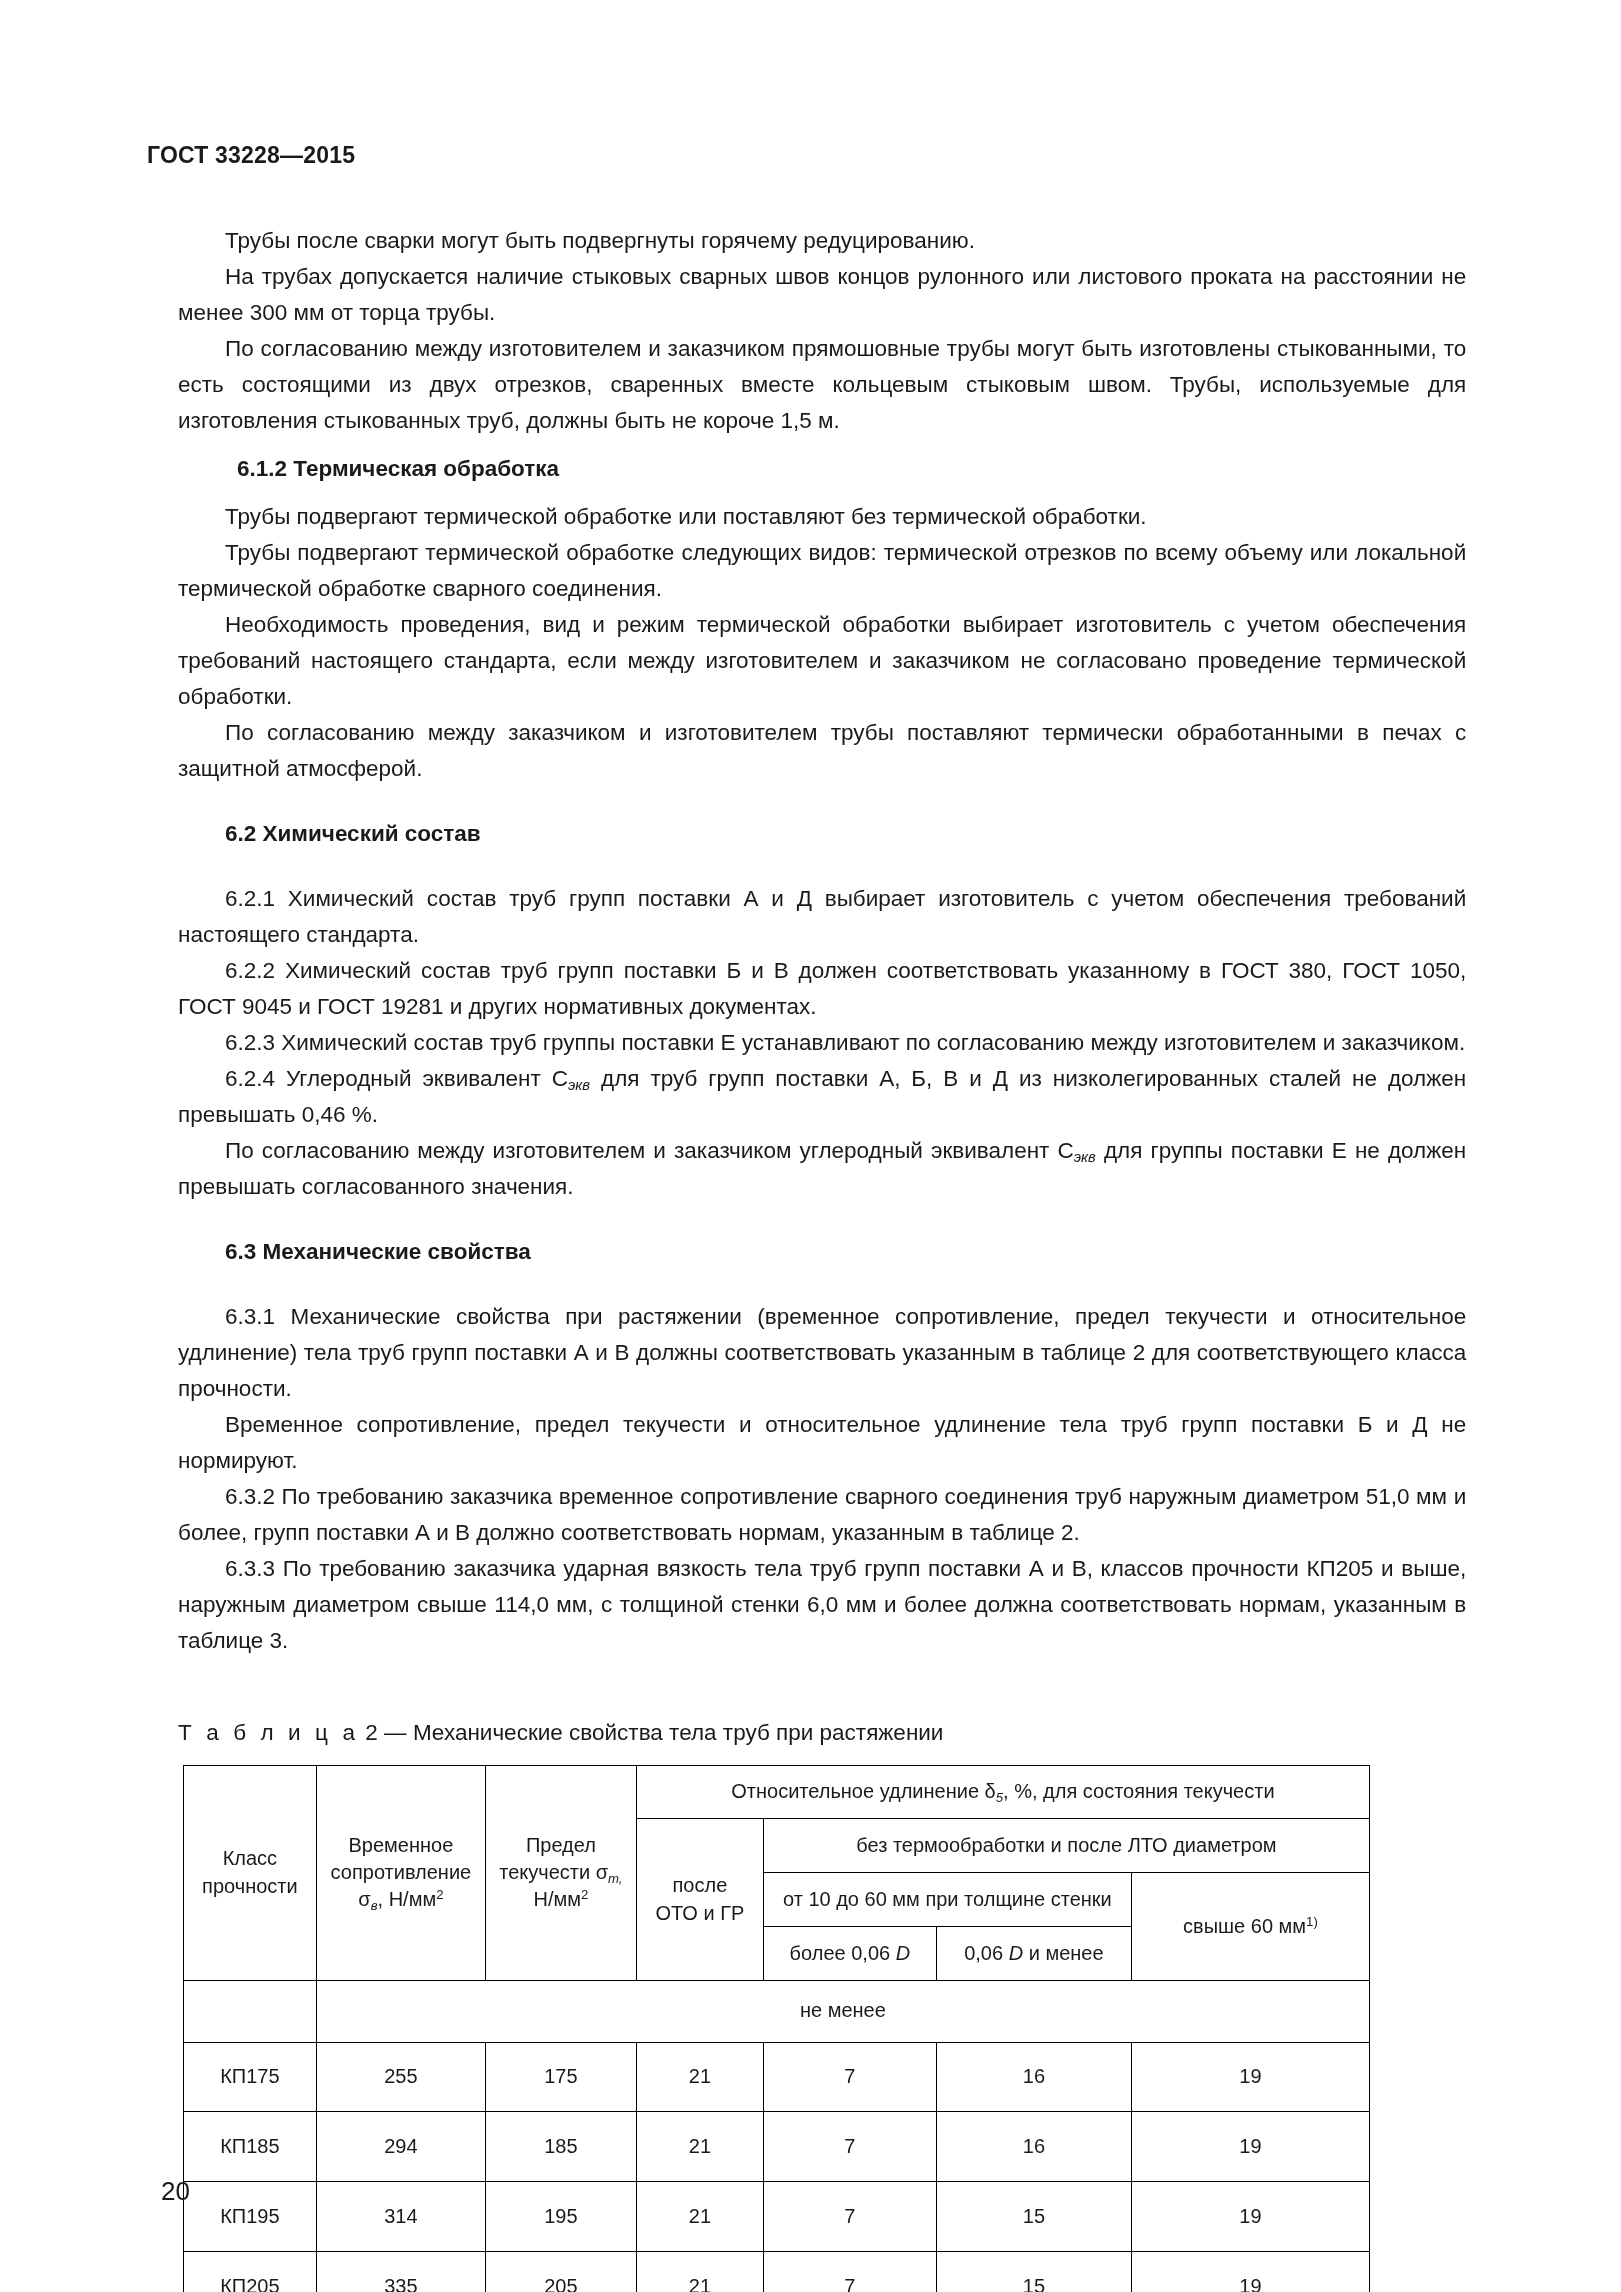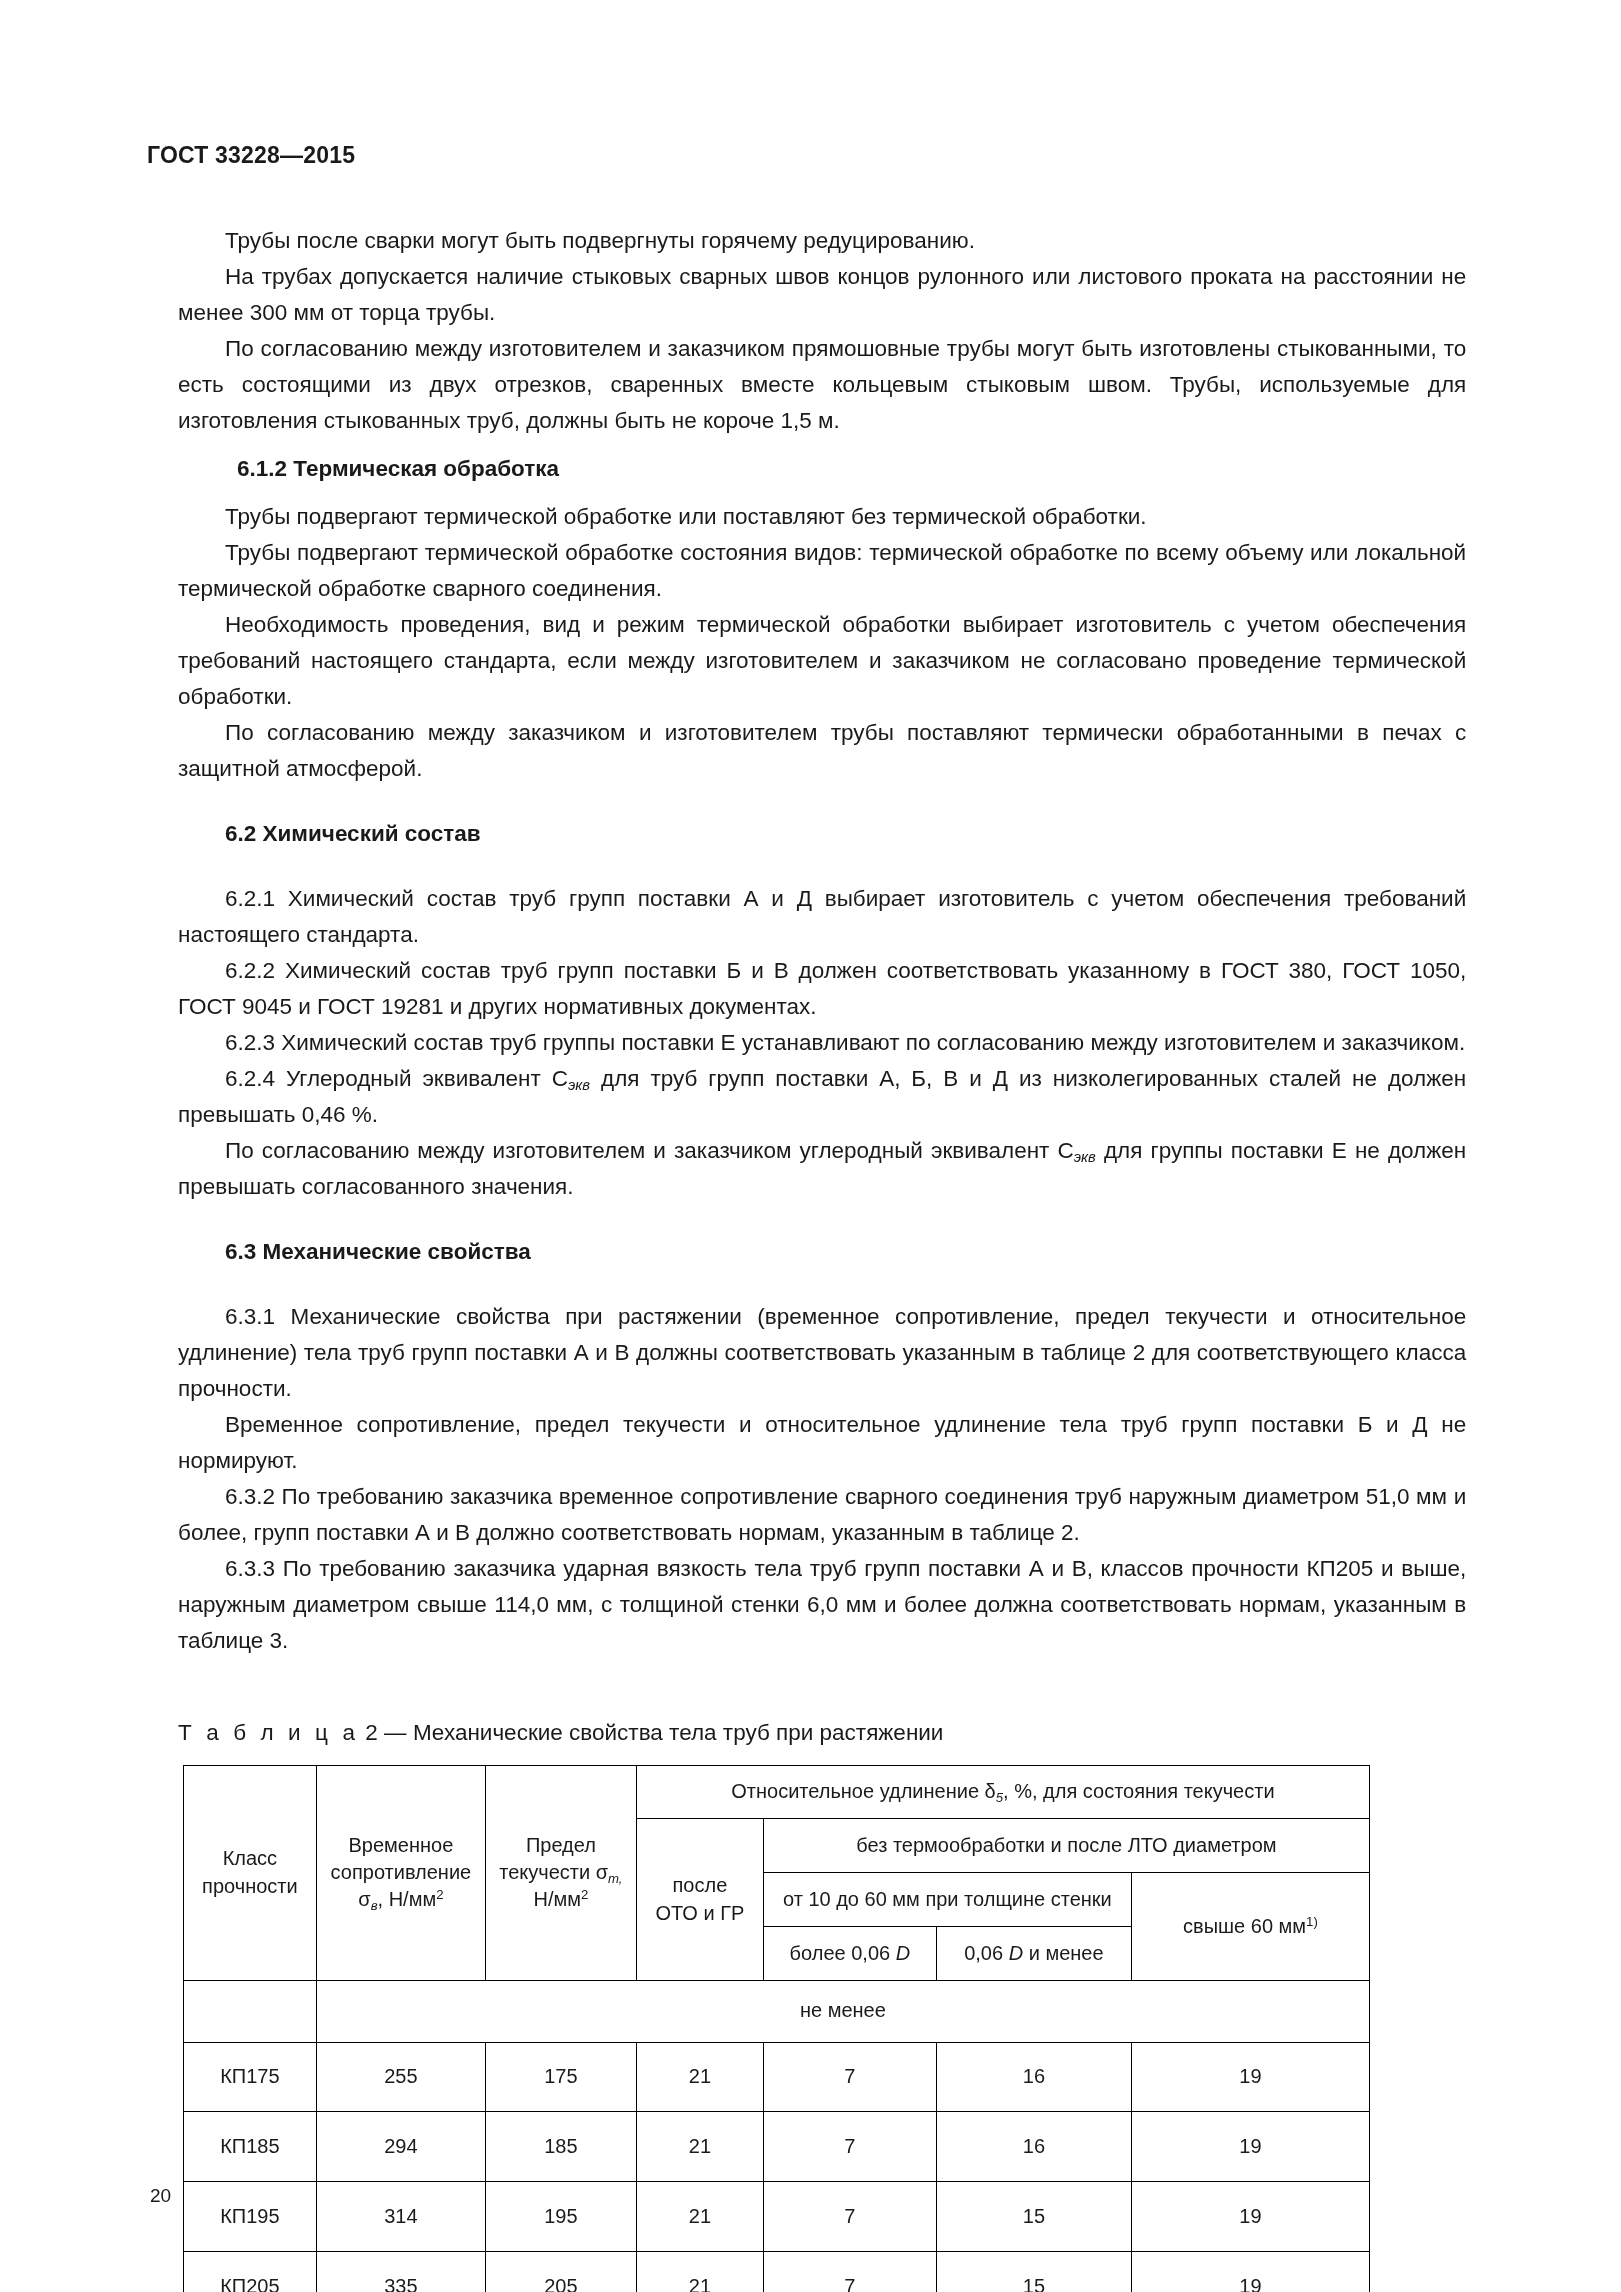--- a/index.html
+++ b/index.html
@@ -96,23 +96,23 @@
   td.hcell {
     font-size: 20px;
   }
   td.tall { height: 116px; }
   td.row  { height: 59px; }
   td.band { height: 51px; }
   td.sm   { height: 43px; }
   .ital { font-style: italic; }
   .pagenum {
     position: absolute;
-    left: 150px;
+    left: 161px;
     bottom: 86px;
-    font-size: 19px;
+    font-size: 26px;
     margin-top: 21px;
   }
   .c0 { width: 133px; }
   .c1 { width: 169px; }
   .c2 { width: 151px; }
   .c3 { width: 127px; }
   .c4 { width: 173px; }
   .c5 { width: 195px; }
   .c6 { width: 238px; }
 </style>
@@ -125,21 +125,21 @@
 
   <div class="content">
 
     <p class="para">Трубы после сварки могут быть подвергнуты горячему редуцированию.</p>
     <p class="para">На трубах допускается наличие стыковых сварных швов концов рулонного или листового проката на расстоянии не менее 300 мм от торца трубы.</p>
     <p class="para">По согласованию между изготовителем и заказчиком прямошовные трубы могут быть изготовлены стыкованными, то есть состоящими из двух отрезков, сваренных вместе кольцевым стыковым швом. Трубы, используемые для изготовления стыкованных труб, должны быть не короче 1,5 м.</p>
 
     <h3 class="subhead">6.1.2  Термическая обработка</h3>
 
     <p class="para">Трубы подвергают термической обработке или поставляют без термической обработки.</p>
-    <p class="para">Трубы подвергают термической обработке состояния видов: термической обработке по всему объему или локальной термической обработке сварного соединения.</p>
+    <p class="para">Трубы подвергают термической обработке следующих видов: термической отрезков по всему объему или локальной термической обработке сварного соединения.</p>
     <p class="para">Необходимость проведения, вид и режим термической обработки выбирает изготовитель с учетом обеспечения требований настоящего стандарта, если между изготовителем и заказчиком не согласовано проведение термической обработки.</p>
     <p class="para">По согласованию между заказчиком и изготовителем трубы поставляют термически обработанными в печах с защитной атмосферой.</p>
 
     <h2 class="section">6.2  Химический состав</h2>
 
     <p class="para">6.2.1  Химический состав труб групп поставки А и Д выбирает изготовитель с учетом обеспечения требований настоящего стандарта.</p>
     <p class="para">6.2.2 Химический состав труб групп поставки Б и В должен соответствовать указанному в ГОСТ 380, ГОСТ 1050, ГОСТ 9045 и ГОСТ 19281 и других нормативных документах.</p>
     <p class="para">6.2.3 Химический состав труб группы поставки Е устанавливают по согласованию между изготовителем и заказчиком.</p>
 
     <p class="para"><span>6.2.4  Углеродный эквивалент С</span><sub class="sb">экв</sub><span> для труб групп поставки А, Б, В и Д из низколегированных сталей не должен превышать 0,46 %.</span></p>

